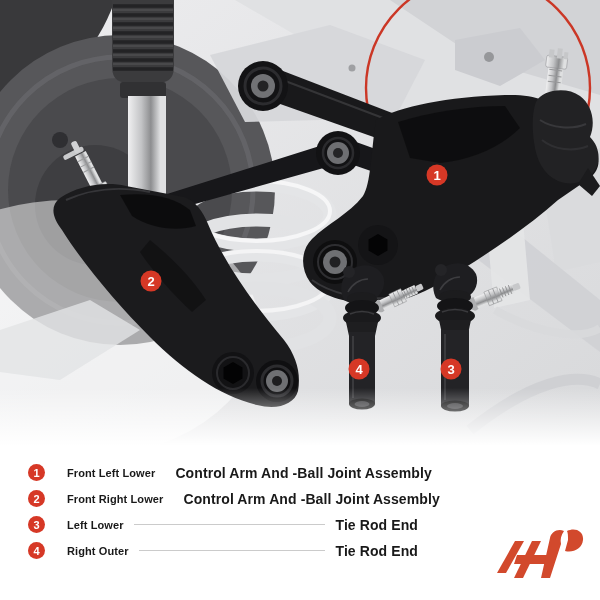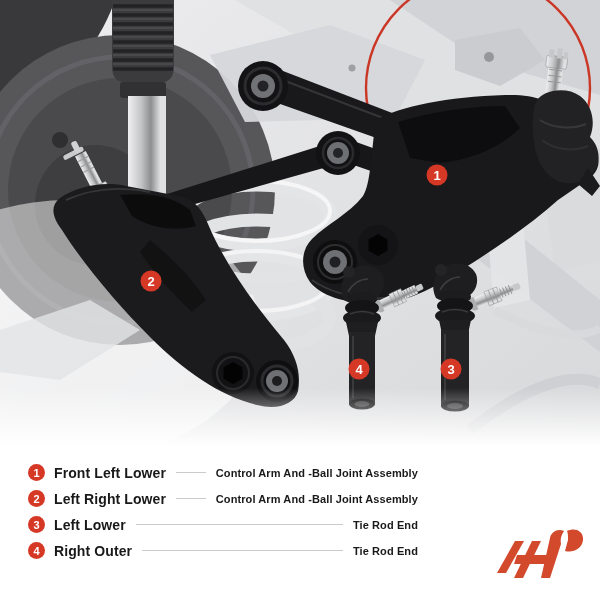--- a/index.html
+++ b/index.html
@@ -3,23 +3,23 @@
 <meta charset="utf-8">
 <style>
   html,body{margin:0;padding:0;background:#fff;}
   .canvas{position:relative;width:600px;height:600px;background:#ffffff;overflow:hidden;
           font-family:"Liberation Sans",sans-serif;}
   .scene{position:absolute;top:0;left:0;}
   .legend{position:absolute;left:28px;top:464px;width:390px;}
   .legend-row{display:flex;align-items:center;height:17px;margin-bottom:9px;}
   .badge{flex:0 0 17px;width:17px;height:17px;border-radius:50%;background:#d63826;color:#fff;
          font-size:11px;font-weight:bold;display:flex;align-items:center;justify-content:center;}
-  .lbl{margin-left:9px;font-size:14px;font-weight:bold;color:#191919;white-space:nowrap;letter-spacing:.1px;}
+  .lbl{margin-left:22px;font-size:11px;font-weight:bold;color:#191919;white-space:nowrap;letter-spacing:.1px;}
   .conn{flex:1;height:0;border-top:1px solid #cbcbcb;margin:0 10px;}
-  .desc{font-size:11px;font-weight:bold;color:#191919;white-space:nowrap;letter-spacing:.1px;}
+  .desc{font-size:14px;font-weight:bold;color:#191919;white-space:nowrap;letter-spacing:.1px;}
   .logo{position:absolute;left:494px;top:528px;}
 </style>
 </head>
 <body>
 
 <div class="canvas">
 
   <svg class="scene" width="600" height="465" viewBox="0 0 600 465">
     <defs>
       <linearGradient id="bg" x1="0" y1="0" x2="1" y2="1">
@@ -237,21 +237,21 @@
 
   <div class="legend">
     <div class="legend-row">
       <span class="badge">1</span>
       <span class="lbl">Front Left Lower</span>
       <span class="conn"></span>
       <span class="desc">Control Arm And -Ball Joint Assembly</span>
     </div>
     <div class="legend-row">
       <span class="badge">2</span>
-      <span class="lbl">Left Right Lower</span>
+      <span class="lbl">Front Right Lower</span>
       <span class="conn"></span>
       <span class="desc">Control Arm And -Ball Joint Assembly</span>
     </div>
     <div class="legend-row">
       <span class="badge">3</span>
       <span class="lbl">Left Lower</span>
       <span class="conn"></span>
       <span class="desc">Tie Rod End</span>
     </div>
     <div class="legend-row">

